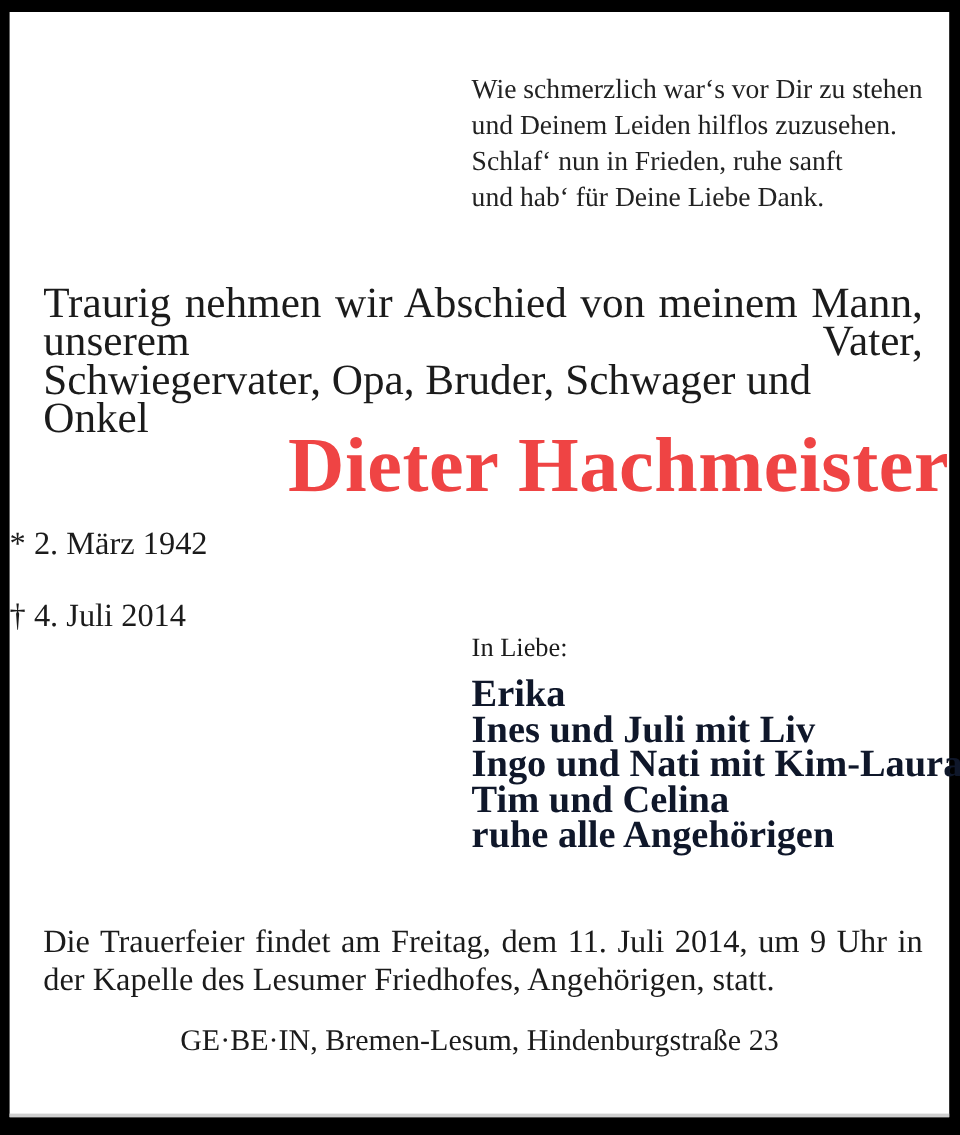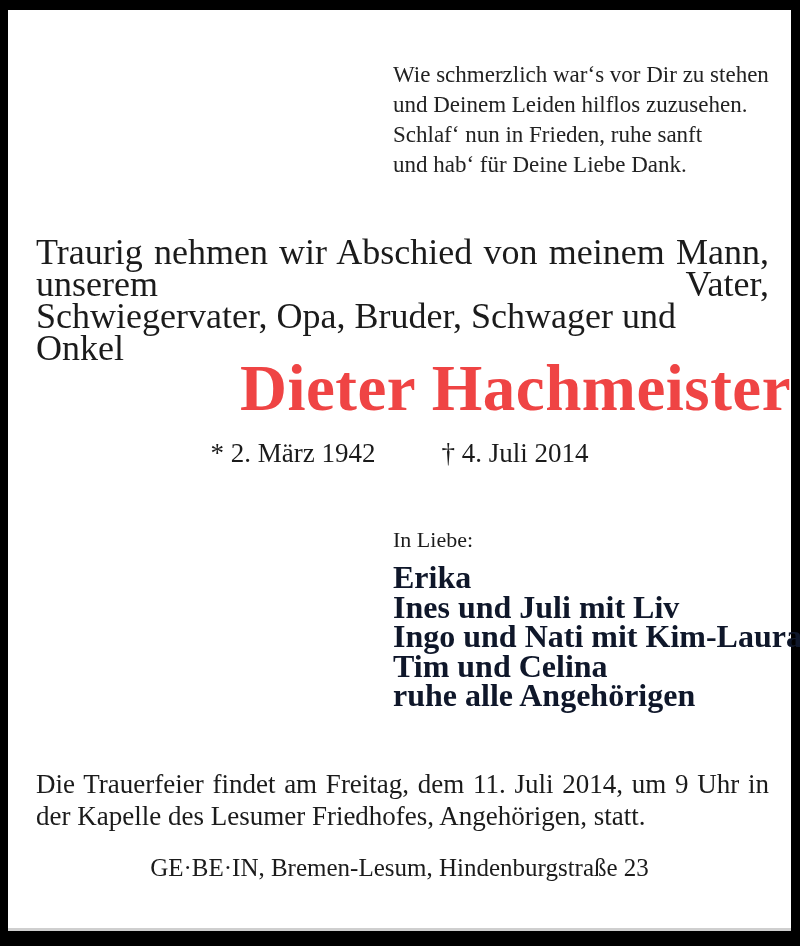--- a/index.html
+++ b/index.html
@@ -64,24 +64,25 @@
     color: #ef4444;
     letter-spacing: 0.5px;
   }
   .dates {
     position: absolute;
     left: 0;
     top: 427px;
     width: 100%;
     display: flex;
     justify-content: center;
-    gap: 66px;
+    gap: 28px;
     font-size: 27px;
     line-height: 32px;
     color: #1b1b1b;
+    flex-direction: column;
   }
   .salutation {
     position: absolute;
     left: 385px;
     top: 515px;
     font-size: 22px;
     line-height: 30px;
     color: #1b1b1b;
   }
   .mourners {

